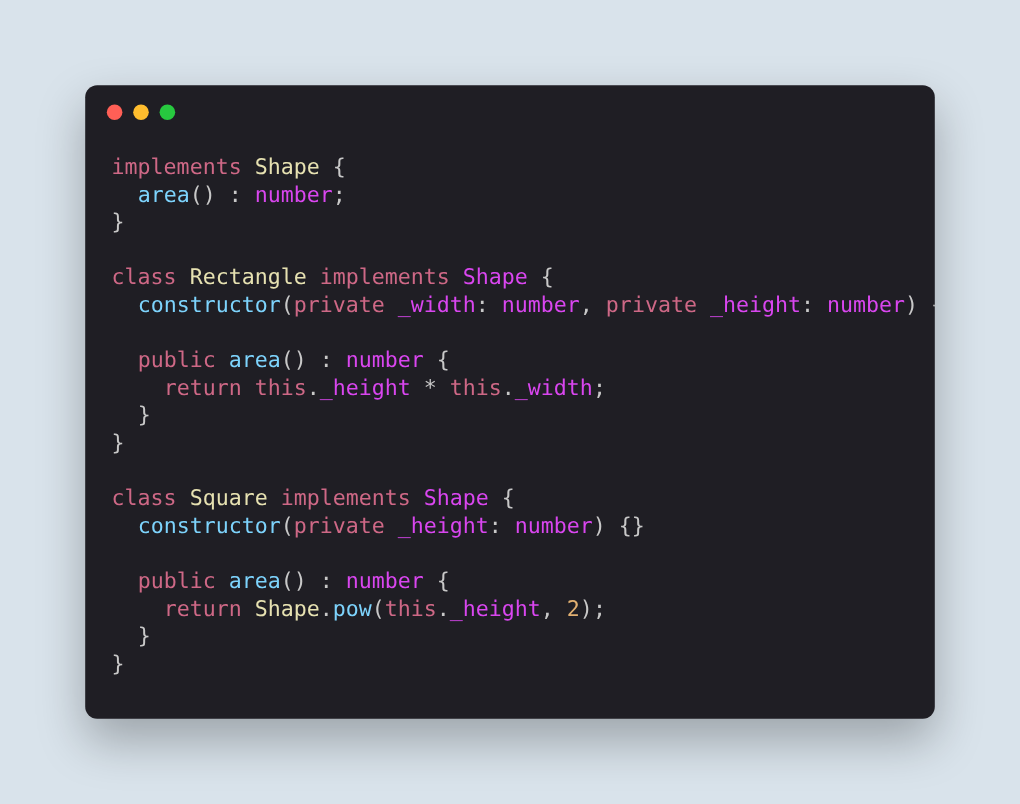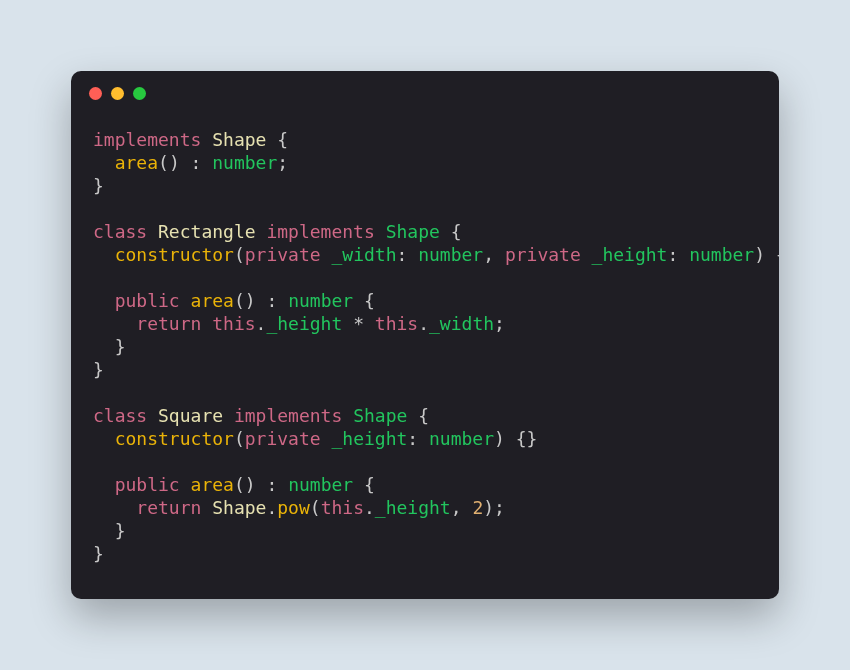--- a/index.html
+++ b/index.html
@@ -36,22 +36,22 @@
   .code {
     padding: 28px 22px 34px 22px;
     font-size: 18px;
     line-height: 1.28;
     color: #c8c8c8;
     white-space: pre;
   }
   
   .kw   { color: #ce6886; }  
   .type { color: #e6e1b1; }  
-  .fn   { color: #eab308; }  
-  .id   { color: #22c55e; }  
+  .fn   { color: #7dd3fc; }  
+  .id   { color: #d946ef; }  
   .pn   { color: #c8c8c8; }  
   .num  { color: #e1b071; }  
 </style>
 </head>
 <body>
 
 <div class="window">
   <div class="titlebar">
     <div class="dot red"></div>
     <div class="dot yellow"></div>

